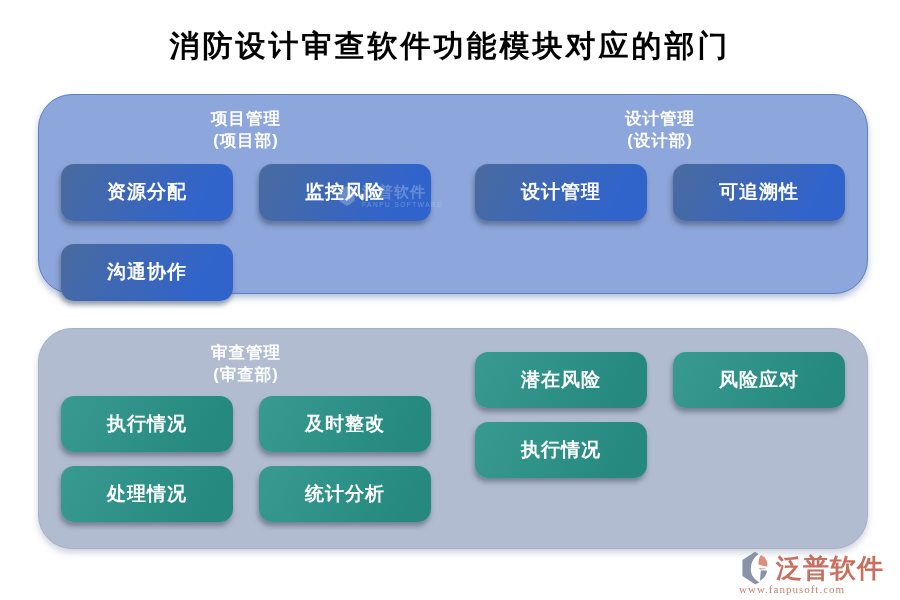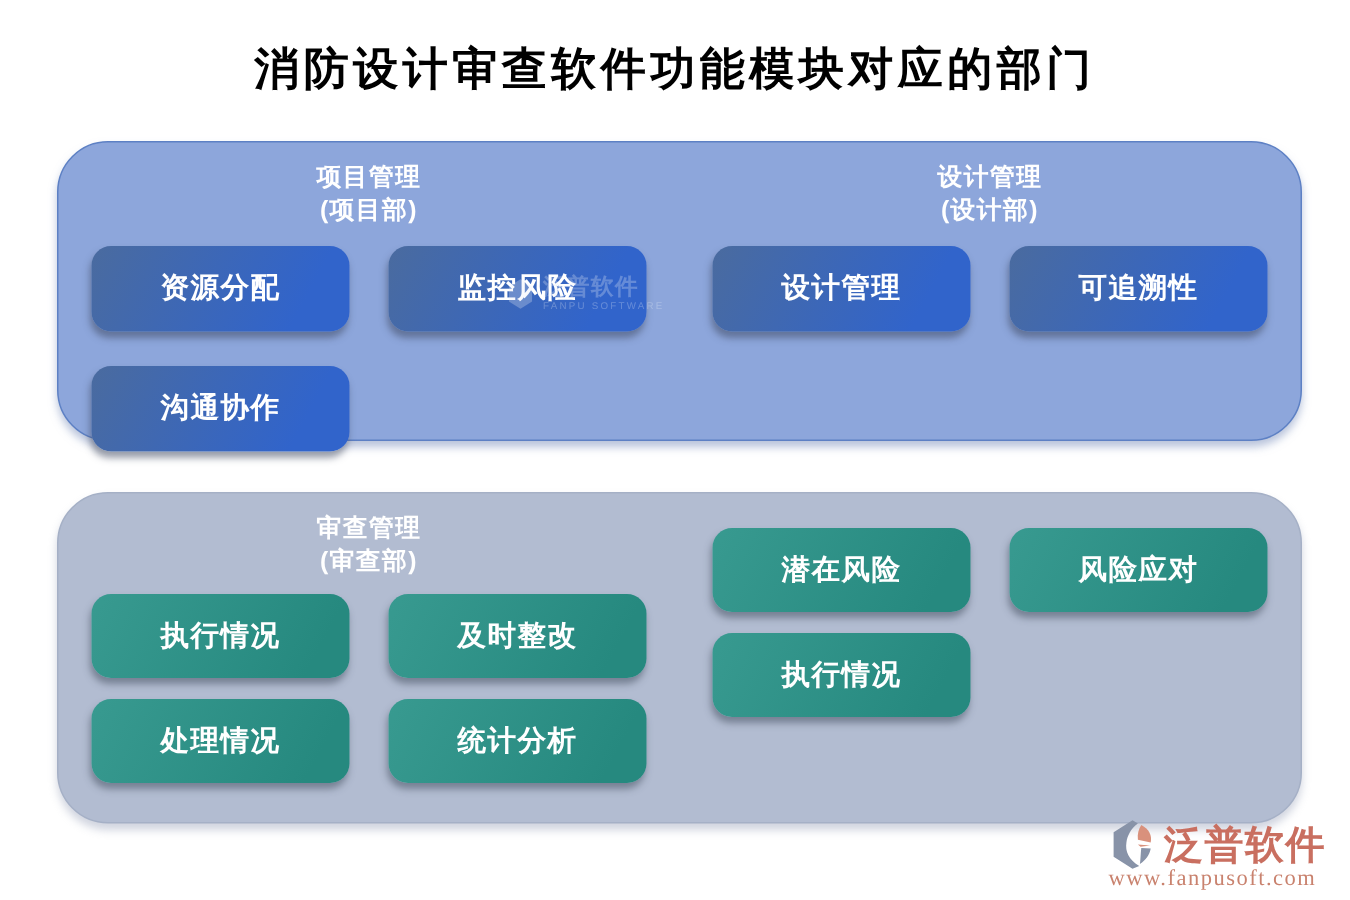--- a/index.html
+++ b/index.html
@@ -84,21 +84,21 @@
     position:absolute;right:16px;bottom:5px;
     display:flex;flex-direction:column;align-items:flex-start;
   }
   .footer-top{display:flex;align-items:center;gap:3px;}
   .footer-brand{
     font-size:26px;font-weight:bold;color:var(--brand-color);
     letter-spacing:1px;white-space:nowrap;
   }
   .footer-url{
     font-family:"Liberation Serif","DejaVu Serif",serif;
-    font-size:15px;color:var(--brand-url-color);
+    font-size:11px;color:var(--brand-url-color);
     letter-spacing:1px;margin-top:-3px;margin-left:2px;white-space:nowrap;
   }
   .logo-svg{display:block;}
 </style>
 </head>
 <body>
 
 <div class="page">
 
   <div class="title">消防设计审查软件功能模块对应的部门</div>

